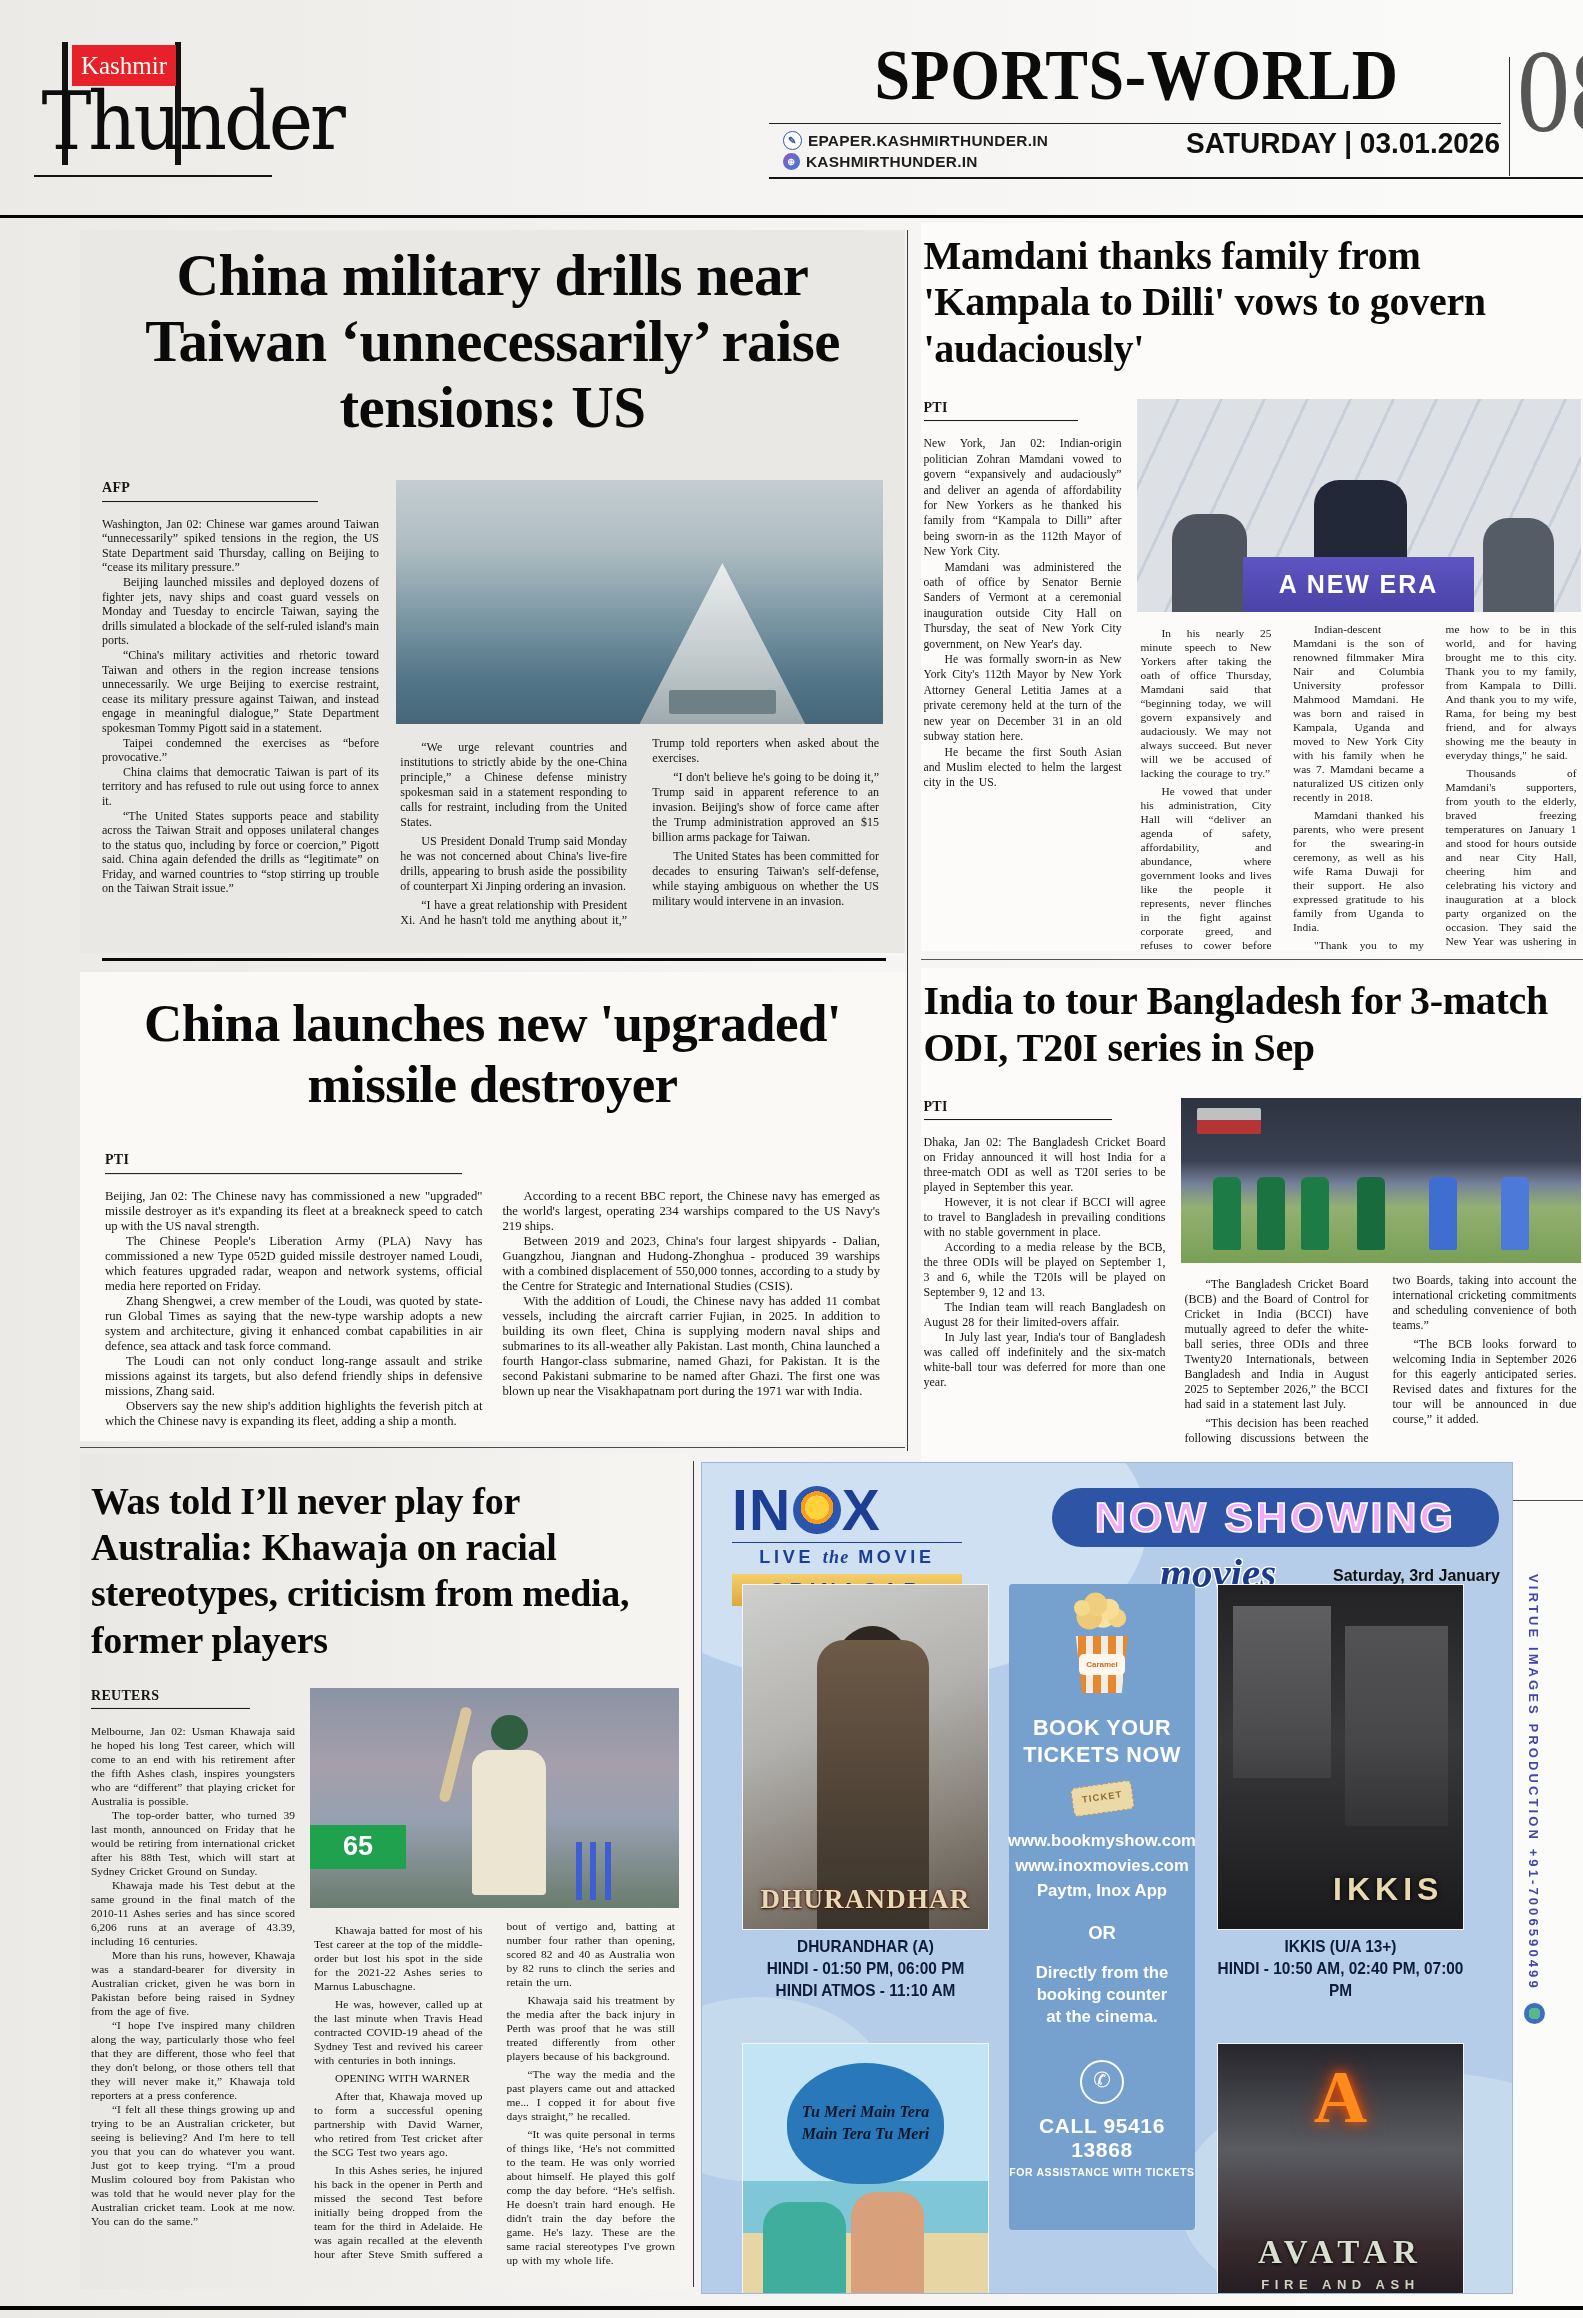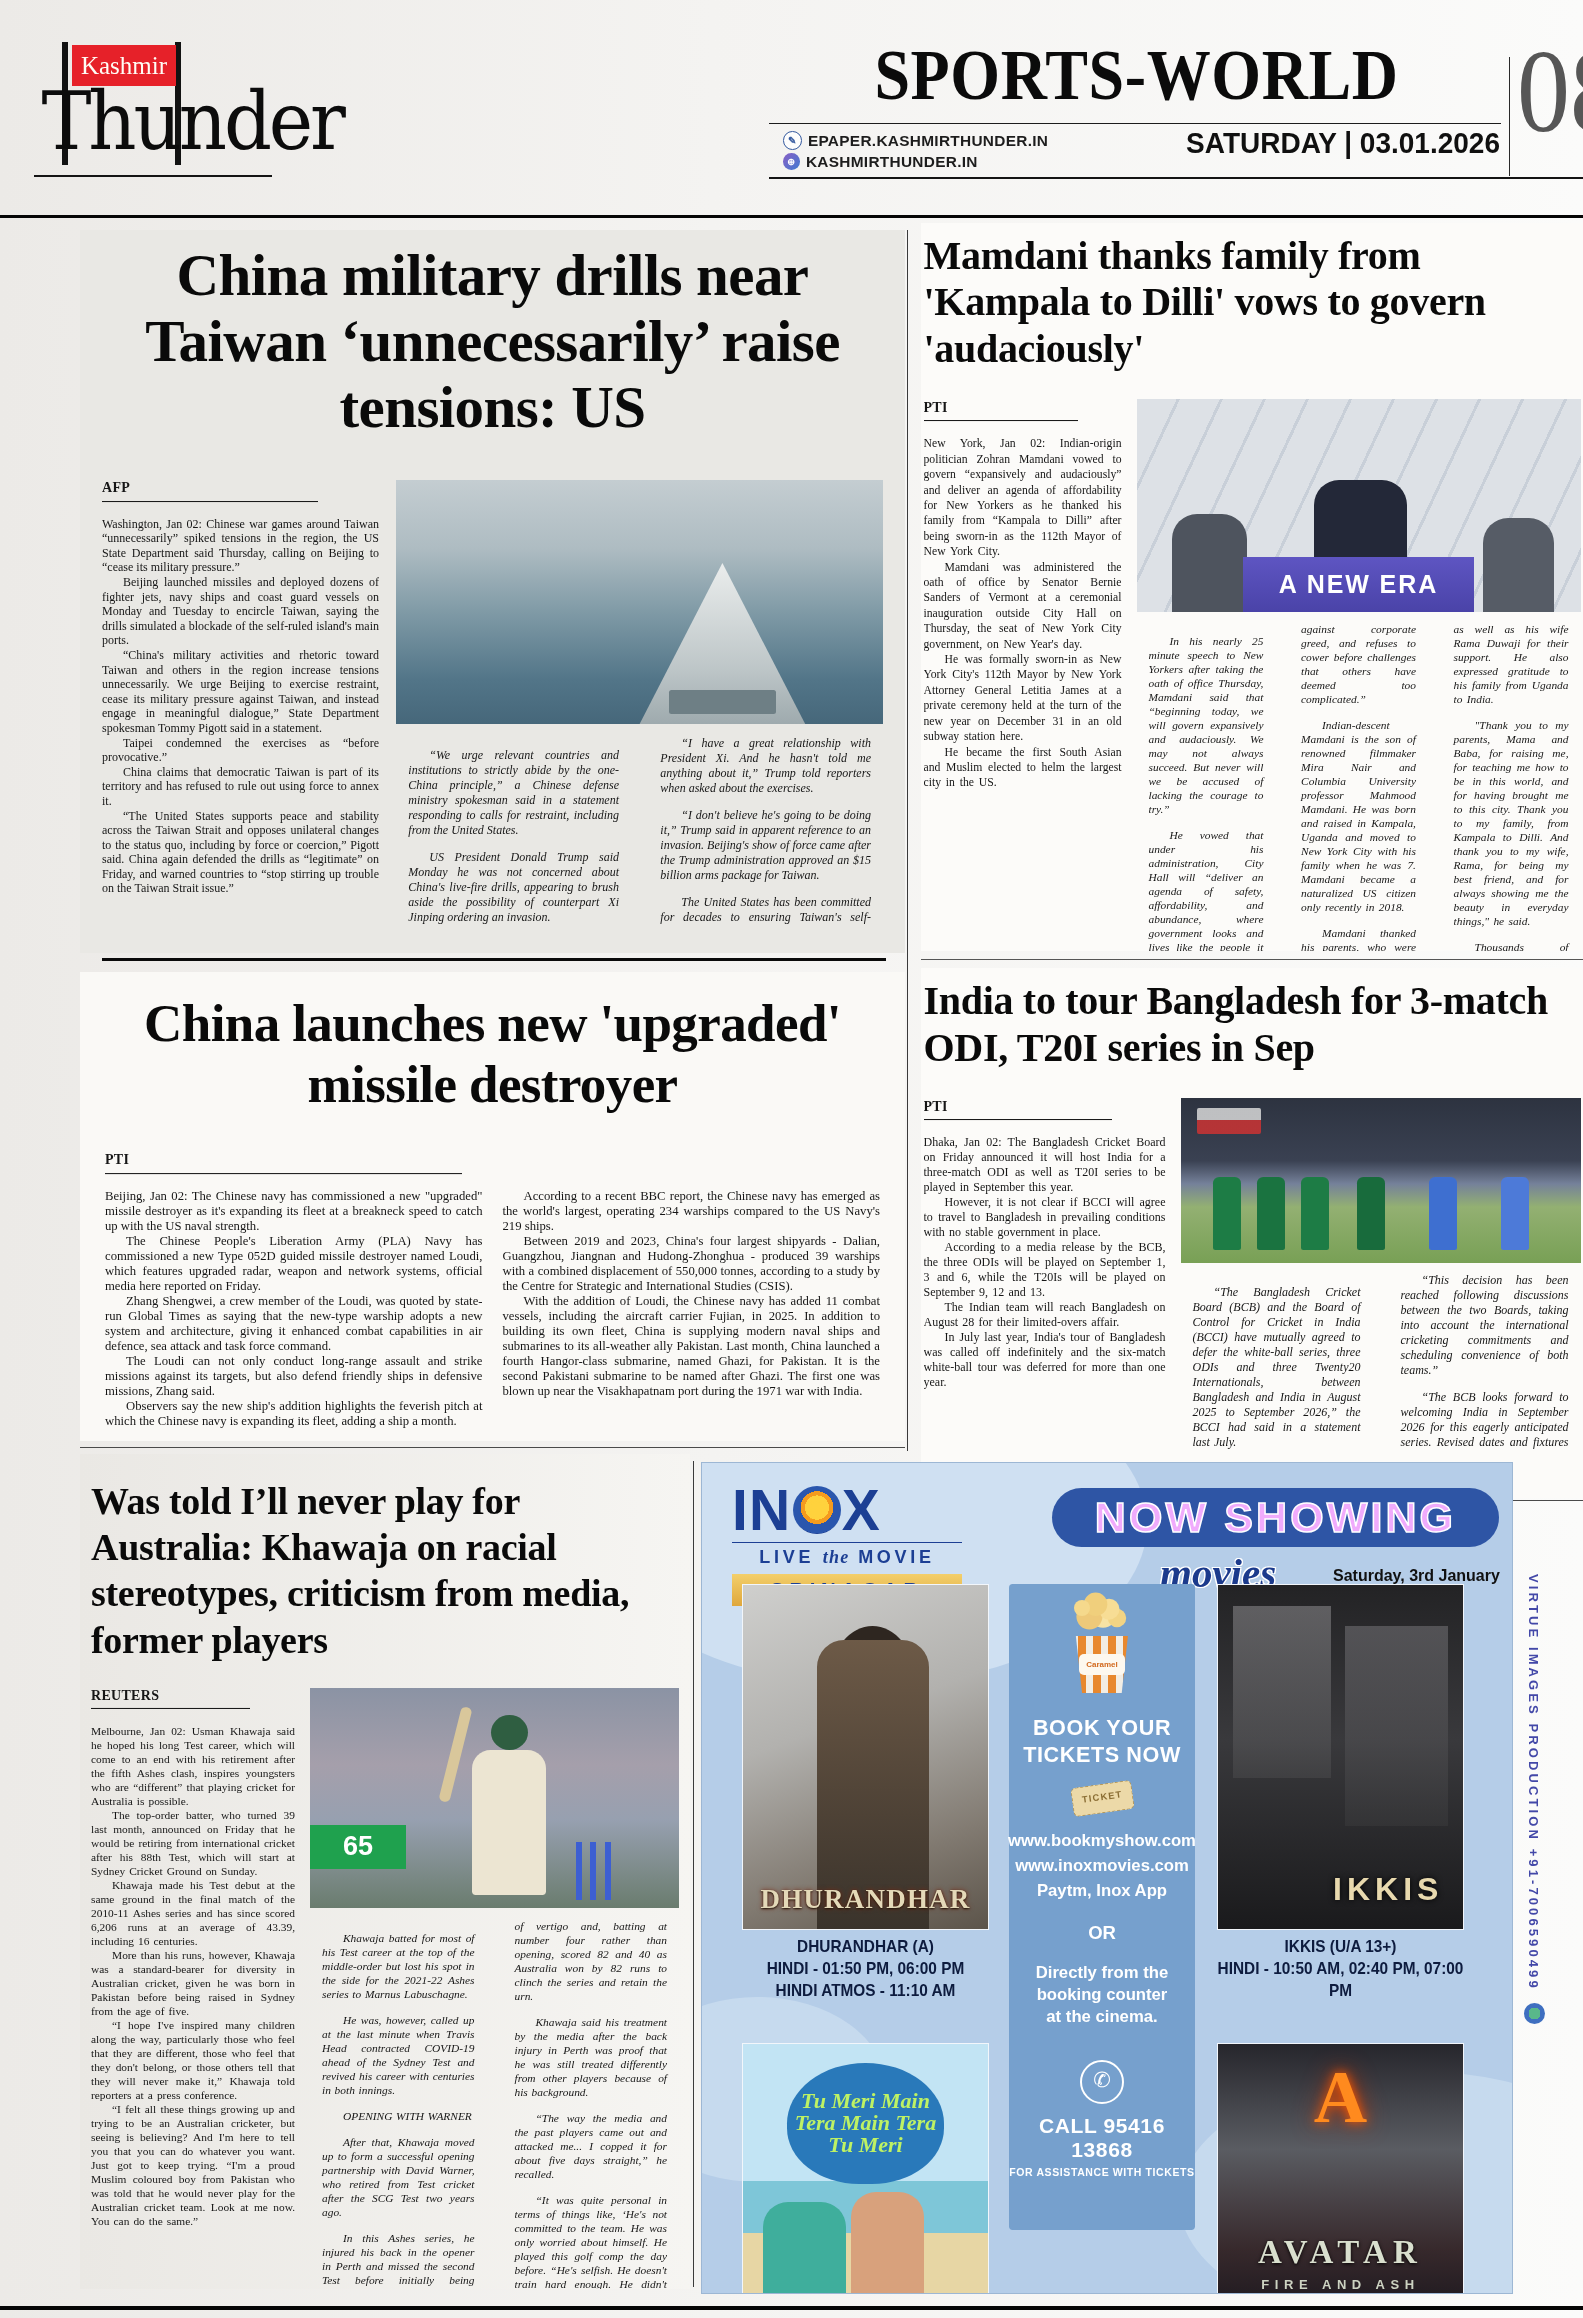--- a/index.html
+++ b/index.html
@@ -32,21 +32,21 @@
   .page-no{position:absolute;left:1517px;top:32px;width:67px;font-size:106px;color:#565656;
     font-family:"Liberation Serif",serif;font-weight:400;line-height:1;transform:scaleY(1.12);transform-origin:top left;}
   .header-rule{position:absolute;left:0;top:215px;width:1583px;height:3.1px;background:#050505;}
   
   .article{position:absolute;overflow:hidden;}
   .headline{font-weight:700;color:#0a0a0a;font-family:"Liberation Serif",serif;}
   .byline{font-size:14px;font-weight:700;letter-spacing:0.3px;border-bottom:1.9px solid #1a1a1a;padding-bottom:5px;width:78%;
     font-family:"Liberation Serif",serif;margin-bottom:16px;transform:scaleY(1.05);transform-origin:top left;}
   .body-text p{margin:0;text-indent:21px;text-align:justify;}
   .body-text p:first-child{text-indent:0;}
-  .cont p{margin:12px;text-indent:21px;text-align:justify;font-style:italic;}
+  .cont p{margin:4px;text-indent:21px;text-align:justify;}
   .flexrow{display:flex;}
   .photo{position:relative;overflow:hidden;}
   
   .art-taiwan{left:80px;top:230px;width:825px;height:723px;background:#e9e8e4;padding:0 22px;box-sizing:border-box;}
   .art-taiwan .headline{font-size:59px;line-height:1.12;text-align:center;margin-top:12.3px;letter-spacing:-0.6px;}
   .art-taiwan .flexrow{gap:17.3px;margin-top:21px;}
   .tw-col1{width:277px;flex:0 0 277px;font-size:12px;line-height:14.6px;height:477px;overflow:hidden;}
   .tw-right{flex:1;}
   .photo-taiwan{height:244px;background:linear-gradient(180deg,#c4cdd1 0%,#aebcc2 28%,#7e99a5 55%,#527588 82%,#46677a 100%);}
   .photo-taiwan .ship{position:absolute;right:4%;bottom:-6%;width:58%;height:72%;background:linear-gradient(180deg,#eef0ef,#c3cacb 60%,#9aa6a9);
@@ -132,22 +132,22 @@
   .ad-cap{font-family:"Liberation Sans",sans-serif;font-weight:700;color:#0d1b3e;text-align:center;font-size:15.4px;line-height:21px;margin-top:7.4px;transform:scaleY(1.05);}
   .ad-colL{position:absolute;left:40px;top:121px;width:247px;}
   .ad-colR{position:absolute;left:515px;top:121px;width:247px;}
   .poster-dhurandhar{height:346px;background:linear-gradient(160deg,#cfcfcd 0%,#b2b1ae 40%,#827b72 75%,#5c544a 100%);}
   .poster-dhurandhar .man{position:absolute;left:30%;top:16%;width:46%;height:84%;background:linear-gradient(180deg,#6d5a47,#4e4236 60%,#3a332b);border-radius:27px 27px 0 0;}
   .poster-dhurandhar .hair{position:absolute;left:36%;top:12%;width:34%;height:30%;background:#2e2620;border-radius:50% 50% 40% 40%;}
   .dh-title{position:absolute;left:0;bottom:4%;width:100%;text-align:center;font-family:"Liberation Serif",serif;font-weight:700;
     font-size:27px;letter-spacing:1.2px;color:#e4d9b8;text-shadow:0 1.2px 1.9px #201407,0 0 5px #7a2a12;}
   .poster-tumeri{height:265px;margin-top:43px;background:linear-gradient(180deg,#c2e4f4 0 52%,#7ec6d8 52% 72%,#e7d6a4 72% 100%);}
   .poster-tumeri .heart{position:absolute;left:18%;top:7%;width:64%;height:46%;background:#2979ba;border-radius:50% 50% 46% 46%;
-    display:flex;align-items:center;justify-content:center;text-align:center;color:#bef264;font-family:"Liberation Serif",serif;
-    font-style:italic;font-weight:700;font-size:22px;line-height:22px;}
+    display:flex;align-items:center;justify-content:center;text-align:center;color:#0f172a;font-family:"Liberation Serif",serif;
+    font-style:italic;font-weight:700;font-size:16px;line-height:22px;}
   .poster-tumeri .him{position:absolute;left:8%;bottom:0;width:34%;height:40%;background:#3fae9c;border-radius:25px 25px 0 0;}
   .poster-tumeri .her{position:absolute;left:44%;bottom:0;width:30%;height:44%;background:#d8a17c;border-radius:25px 25px 0 0;}
   .poster-ikkis{height:346px;background:linear-gradient(180deg,#232325 0%,#39393c 45%,#1a1a1c 100%);}
   .poster-ikkis .p1{position:absolute;left:6%;top:6%;width:40%;height:50%;background:linear-gradient(180deg,#8e8d90,#4a4a4c);opacity:.55;}
   .poster-ikkis .p2{position:absolute;right:6%;top:12%;width:42%;height:58%;background:linear-gradient(180deg,#6f6e72,#39393b);opacity:.6;}
   .ik-title{position:absolute;right:8%;bottom:6%;font-family:"Liberation Sans",sans-serif;font-weight:700;font-size:32px;
     letter-spacing:5px;color:#e8d9ae;text-shadow:0 0 6.2px #000;}
   .poster-avatar{height:265px;margin-top:43px;background:linear-gradient(180deg,#26262c 0%,#5a5c62 40%,#37292c 78%,#1f1a20 100%);}
   .poster-avatar .flameA{position:absolute;left:50%;top:4%;transform:translateX(-50%);font-family:"Liberation Serif",serif;
     font-weight:700;font-size:74px;color:#ff8a1e;text-shadow:0 0 11px #ff5a00,0 0 25px #c33000;}

